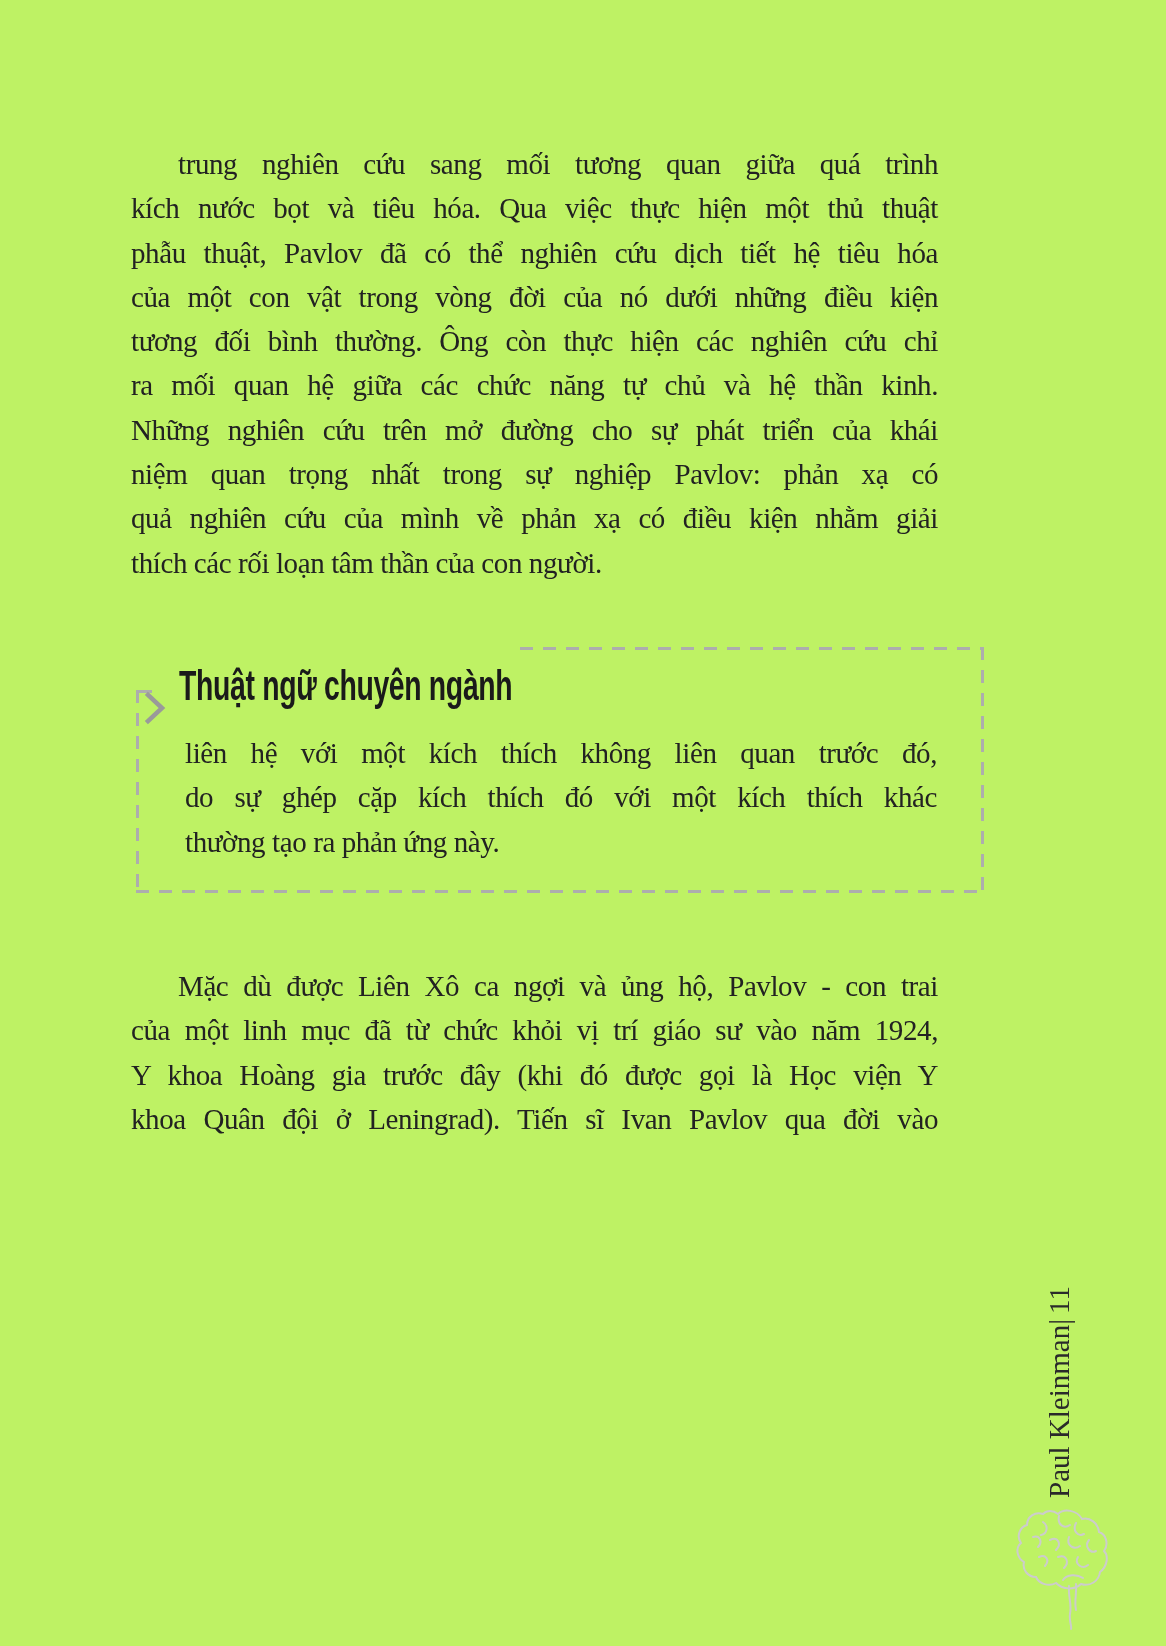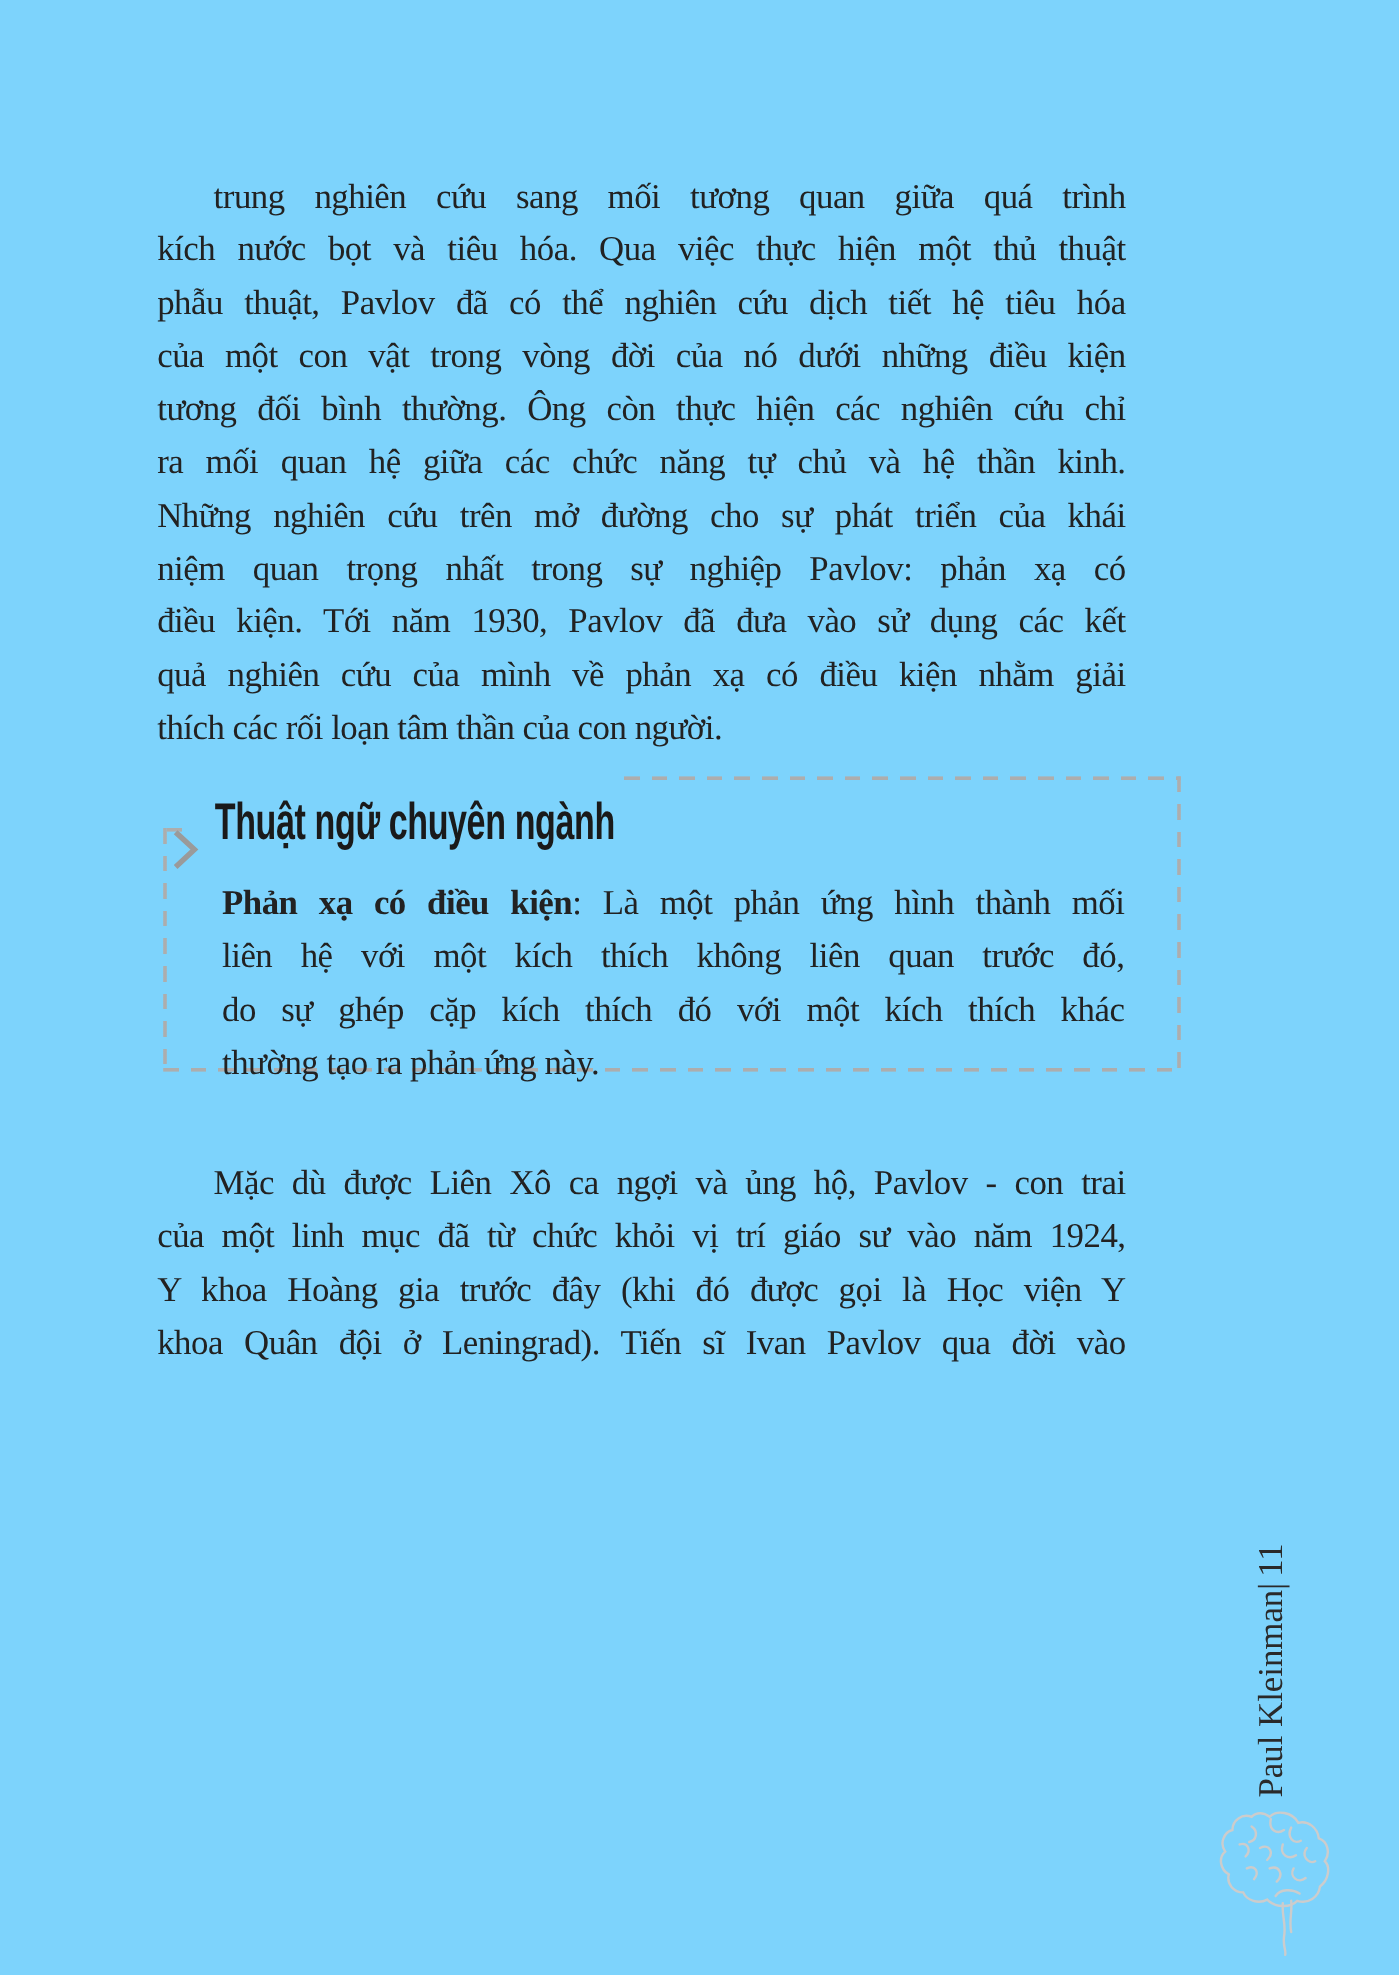--- a/index.html
+++ b/index.html
@@ -1,17 +1,17 @@
 <!DOCTYPE html>
 <html><head>
 <meta charset="utf-8">
 <style>
   html,body { margin:0; padding:0; background:#ffffff; }
   .page {
-    position:relative; width:1166px; height:1646px; background:#7dd3fc;
+    position:relative; width:1166px; height:1646px; background:#bef264;
     font-family:"Liberation Serif","DejaVu Serif",serif; color:#222222;
     overflow:hidden;
   }
   .flow { position:absolute; font-size:29px; line-height:44.3px; letter-spacing:-0.4px; }
   .jline { text-align:justify; text-align-last:justify; }
   .lline { text-align:center; text-align-last:left; }
   .ind { text-indent:47px; }
 
   
   .gbox { position:absolute; left:136px; top:647px; width:848px; height:246px; }
@@ -55,42 +55,40 @@
 
   <div class="flow" style="left:131px; top:142px; width:807px;">
     <div class="jline ind">trung nghiên cứu sang mối tương quan giữa quá trình</div>
     <div class="jline">kích nước bọt và tiêu hóa. Qua việc thực hiện một thủ thuật</div>
     <div class="jline">phẫu thuật, Pavlov đã có thể nghiên cứu dịch tiết hệ tiêu hóa</div>
     <div class="jline">của một con vật trong vòng đời của nó dưới những điều kiện</div>
     <div class="jline">tương đối bình thường. Ông còn thực hiện các nghiên cứu chỉ</div>
     <div class="jline">ra mối quan hệ giữa các chức năng tự chủ và hệ thần kinh.</div>
     <div class="jline">Những nghiên cứu trên mở đường cho sự phát triển của khái</div>
     <div class="jline">niệm quan trọng nhất trong sự nghiệp Pavlov: phản xạ có</div>
-    <div class="jline">điều kiện. Tới năm 1930, Pavlov đã đưa vào sử dụng các kết</div>
     <div class="jline">quả nghiên cứu của mình về phản xạ có điều kiện nhằm giải</div>
     <div class="lline">thích các rối loạn tâm thần của con người.</div>
   </div>
 
   <div class="gbox">
     <div class="dash-h top"></div>
     <div class="dash-v right"></div>
     <div class="dash-v left"></div>
     <div class="dash-h bottom"></div>
     <div class="dash-h corner"></div>
 
     <span class="chev">
       <svg width="26" height="34" viewBox="0 0 26 34">
         <polyline points="7,4 21,17 7,30" fill="none" stroke="#9a9a9a" stroke-width="4.5" stroke-linecap="square"></polyline>
       </svg>
     </span>
 
     <div class="gheading">Thuật ngữ chuyên ngành</div>
 
     <div class="gbody">
-      <div class="jline"><span class="term">Phản xạ có điều kiện</span><span>: Là một phản ứng hình thành mối</span></div>
       <div class="jline">liên hệ với một kích thích không liên quan trước đó,</div>
       <div class="jline">do sự ghép cặp kích thích đó với một kích thích khác</div>
       <div class="lline">thường tạo ra phản ứng này.</div>
     </div>
   </div>
 
   <div class="flow" style="left:131px; top:964px; width:807px;">
     <div class="jline ind">Mặc dù được Liên Xô ca ngợi và ủng hộ, Pavlov - con trai</div>
     <div class="jline">của một linh mục đã từ chức khỏi vị trí giáo sư vào năm 1924,</div>
     <div class="jline">Y khoa Hoàng gia trước đây (khi đó được gọi là Học viện Y</div>

